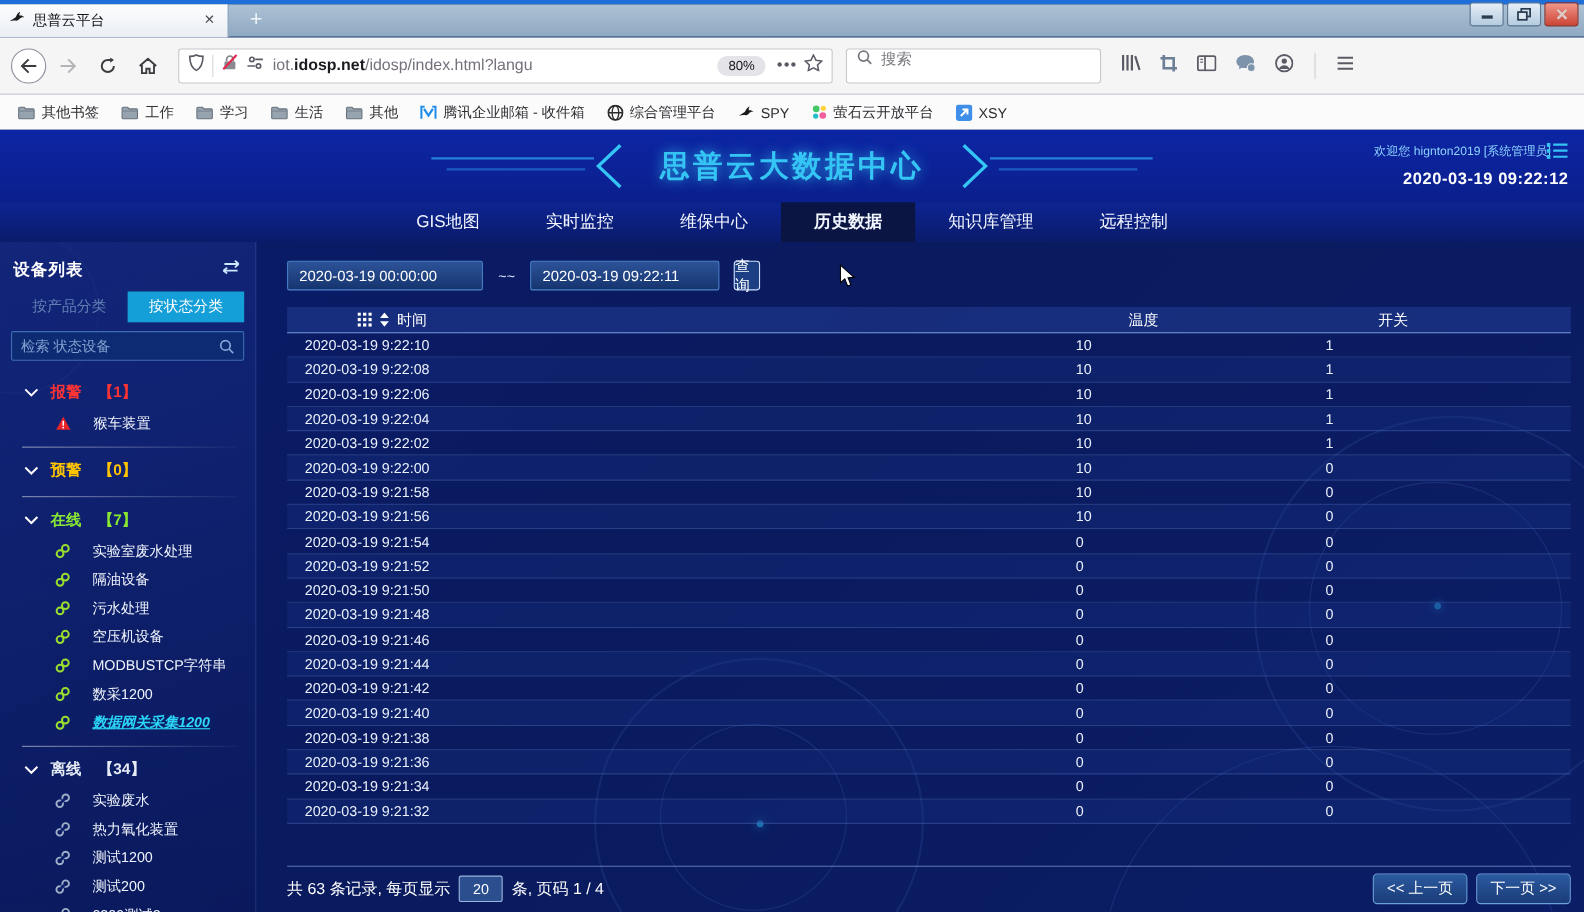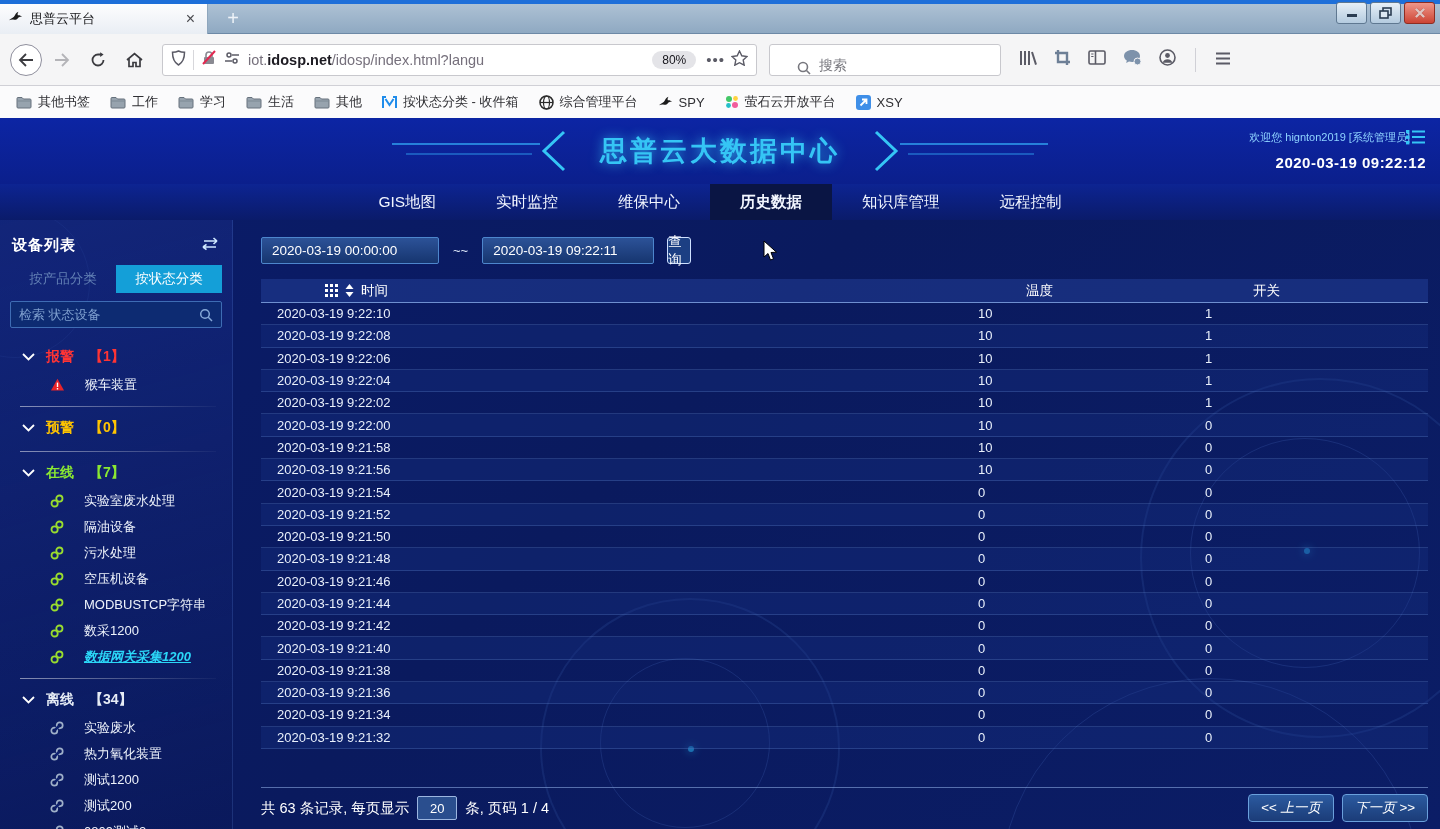--- a/index.html
+++ b/index.html
@@ -25,21 +25,21 @@
   .navbtn { width:32px; height:32px; display:flex; align-items:center; justify-content:center; margin-right:4px; }
   .backbtn { border:1px solid #8f8f9d; border-radius:50%; background:#fff; }
   .urlbar { width:595px; height:32px; background:#fff; border:1px solid #c8c8cd; border-radius:3px;
             display:flex; align-items:center; padding:0 8px; margin-left:8px; }
   .urlbar .sep { width:1px; height:20px; background:#d7d7db; margin:0 7px; }
   .url-text { flex:1; font-size:14.5px; color:#76707c; white-space:nowrap; overflow:hidden; }
   .url-text b { color:#1d1b22; font-weight:bold; }
   .zoom-pill { background:#e4e4e8; border-radius:10px; font-size:12px; color:#15141a; padding:2px 10px; margin:0 4px; }
   .dots { color:#5b5b66; font-size:15px; letter-spacing:1px; margin:0 6px; }
   .searchbox { width:232px; height:32px; background:#fff; border:1px solid #c8c8cd; border-radius:3px;
-               display:flex; align-items:flex-end; padding:0 27px; margin-left:12px; }
+               display:flex; align-items:flex-start; padding:0 9px; margin-left:12px; }
   .searchbox span { color:#7a7a80; font-size:14px; margin-left:8px; }
   .tool-icons { display:flex; align-items:center; margin-left:18px; gap:17px; }
   .tool-sep { width:1px; height:24px; background:#d0d0d6; margin:0 2px; }
 
   .bookmarksbar { height:32px; background:#fbfbfc; display:flex; align-items:center; gap:20px; padding-left:16px;
                   font-size:13px; color:#2f2f33; }
   .bm { display:flex; align-items:center; gap:6px; white-space:nowrap; }
 
   
   .app { position:relative; height:711px; overflow:hidden;
@@ -94,21 +94,21 @@
           font-size:13px; color:#e9f0fb; }
   .trow:nth-child(even) { background:rgba(28,52,135,.30); }
   .thead { height:24px; background:rgba(34,62,150,.55); border-bottom:1px solid #6f8fd0; font-size:13.5px; color:#fff;padding-left:48px; }
   .c1 { flex:0 0 717px; padding-left:16px; display:flex; align-items:center; gap:7px; }
   .c2 { flex:0 0 227px; } .c3 { flex:1; }
 
   .main-divider { height:1px; background:rgba(150,180,235,.55); margin-top:38px; }
   .footer { display:flex; align-items:center; height:42px; color:#fff; font-size:14.5px; }
   .psize { width:40px; height:24px; border:1px solid #9cb6e0; background:#2a4e8e; color:#fff; font-size:13px;
            display:flex; align-items:center; justify-content:center; margin:0 8px; border-radius:2px; }
-  .pager { margin-left:auto; display:flex; gap:8px;font-style:italic; }
+  .pager { margin-left:auto; display:flex; gap:8px; }
   .pgbtn { padding:4px 12px; background:linear-gradient(#2b5aa0,#1b3c78); border:1px solid #6aa0dc; border-radius:4px;
            color:#fff; font-size:13.5px; }
 
   .cursor { position:absolute; left:763px; top:240px; z-index:99; }
 </style>
 </head>
 <body>
 
 <div class="top-strip"></div>
 <div class="titlebar">
@@ -272,21 +272,21 @@
       </span>
       <span>其他</span>
     </span>
     <span class="bm">
       <span style="display: inline-flex;">
         <svg width="15" height="13" viewBox="0 0 15 13">
           <path d="M1 12 V1 H4 M11 1 H14 V12" stroke="#1f8ceb" stroke-width="2" fill="none"></path>
           <path d="M3.5 3 L7.5 9 L11.5 3" stroke="#1f8ceb" stroke-width="2" fill="none"></path>
         </svg>
       </span>
-      <span>按状态分类 - 收件箱</span>
+      <span>腾讯企业邮箱 - 收件箱</span>
     </span>
     <span class="bm">
       <span style="display: inline-flex;">
         <svg width="15" height="15" viewBox="0 0 15 15">
           <circle cx="7.5" cy="7.5" r="6.5" fill="none" stroke="#2b2b2b" stroke-width="1.5"></circle>
           <ellipse cx="7.5" cy="7.5" rx="3" ry="6.5" fill="none" stroke="#2b2b2b" stroke-width="1.2"></ellipse>
           <path d="M1 7.5 H14" stroke="#2b2b2b" stroke-width="1.2"></path>
         </svg>
       </span>
       <span>综合管理平台</span>

